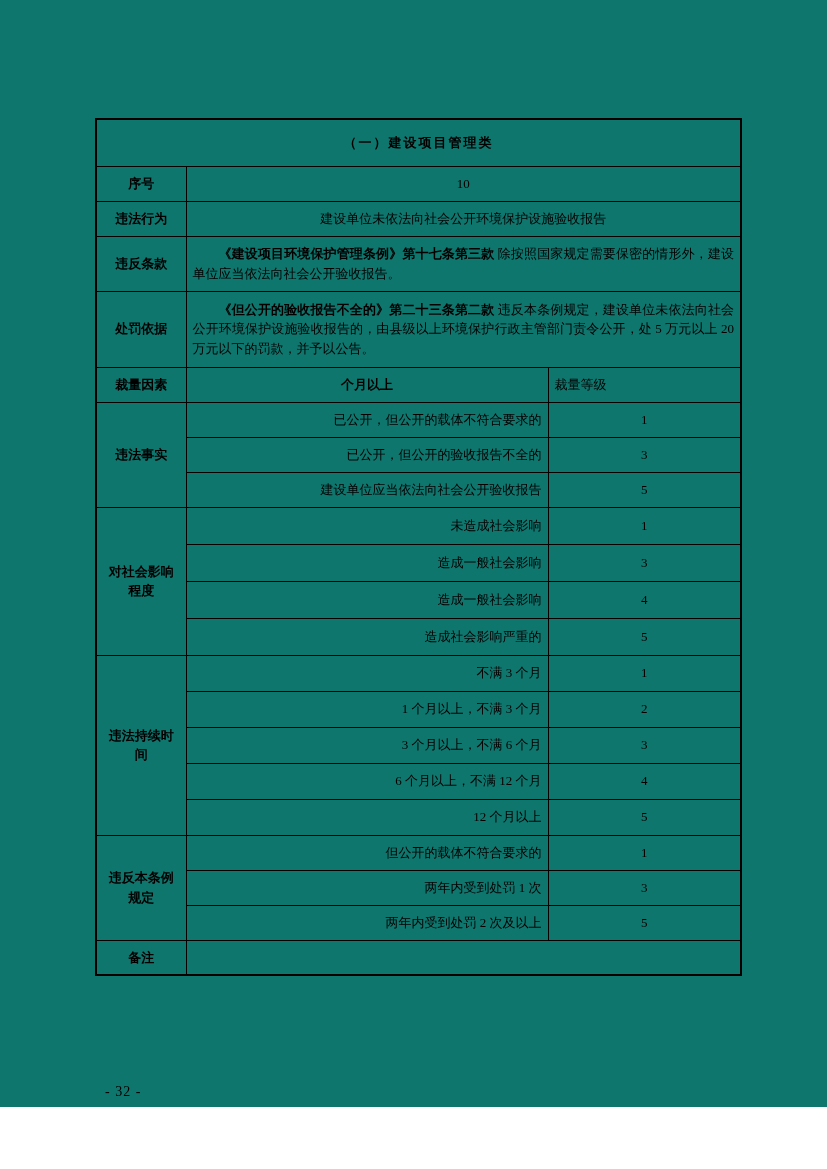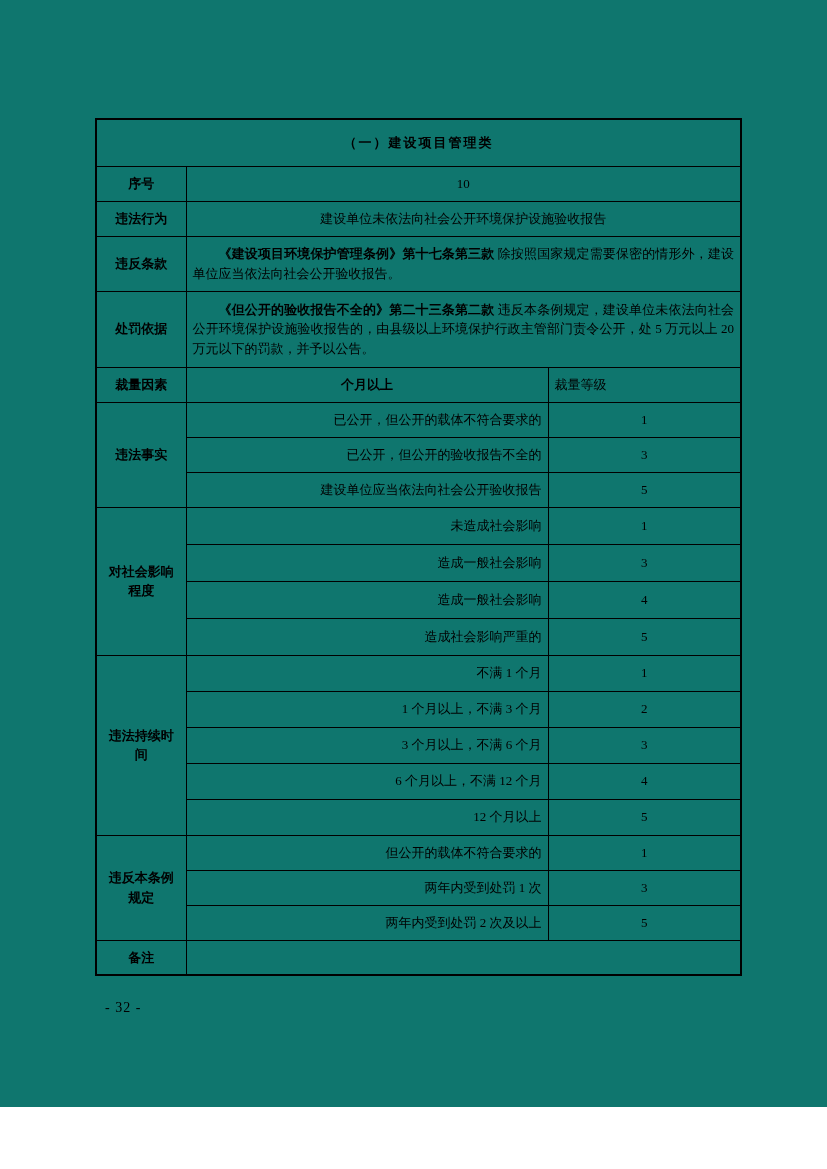--- a/index.html
+++ b/index.html
@@ -81,21 +81,21 @@
   }
   td.criteria {
     text-align: right;
   }
   td.grade {
     text-align: center;
   }
   .page-number {
     position: absolute;
     left: 105px;
-    top: 1000px;
+    top: 1084px;
     font-size: 14px;
     letter-spacing: 1px;
   }
 </style>
 </head>
 <body>
 
 <div class="page">
 
   <table class="doc-table">
@@ -169,21 +169,21 @@
       <td class="criteria">造成一般社会影响</td>
       <td class="grade">4</td>
     </tr>
     <tr class="sec-b">
       <td class="criteria">造成社会影响严重的</td>
       <td class="grade">5</td>
     </tr>
 
     <tr class="sec-c">
       <td class="label" rowspan="5">违法持续时间</td>
-      <td class="criteria">不满 1 个月</td>
+      <td class="criteria">不满 3 个月</td>
       <td class="grade">1</td>
     </tr>
     <tr class="sec-c">
       <td class="criteria">1 个月以上，不满 3 个月</td>
       <td class="grade">2</td>
     </tr>
     <tr class="sec-c">
       <td class="criteria">3 个月以上，不满 6 个月</td>
       <td class="grade">3</td>
     </tr>

